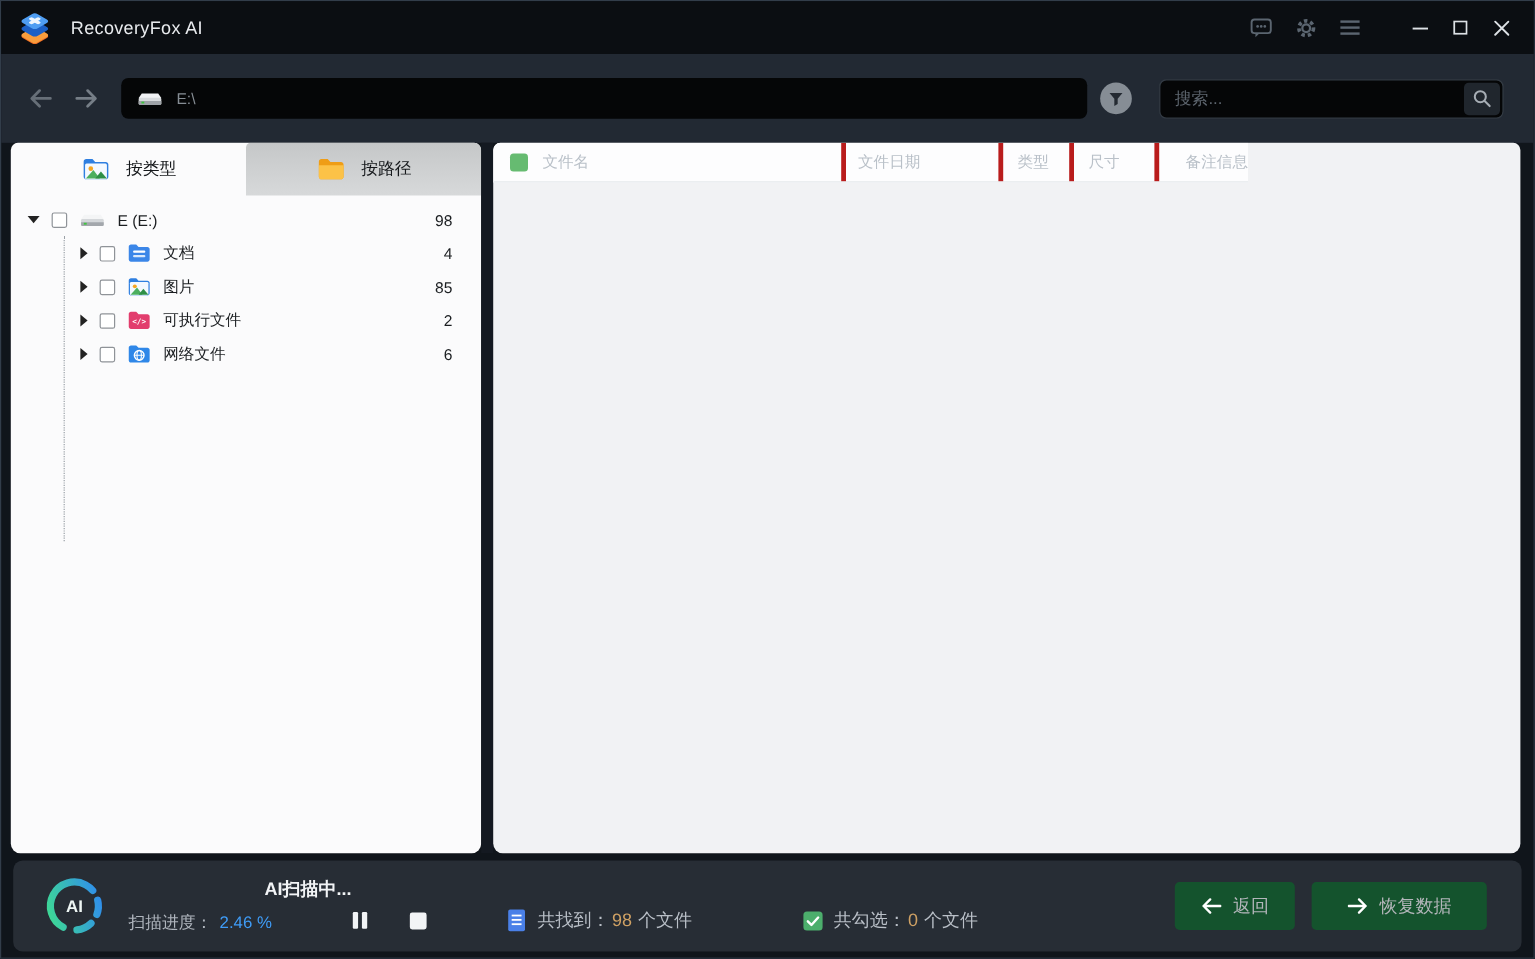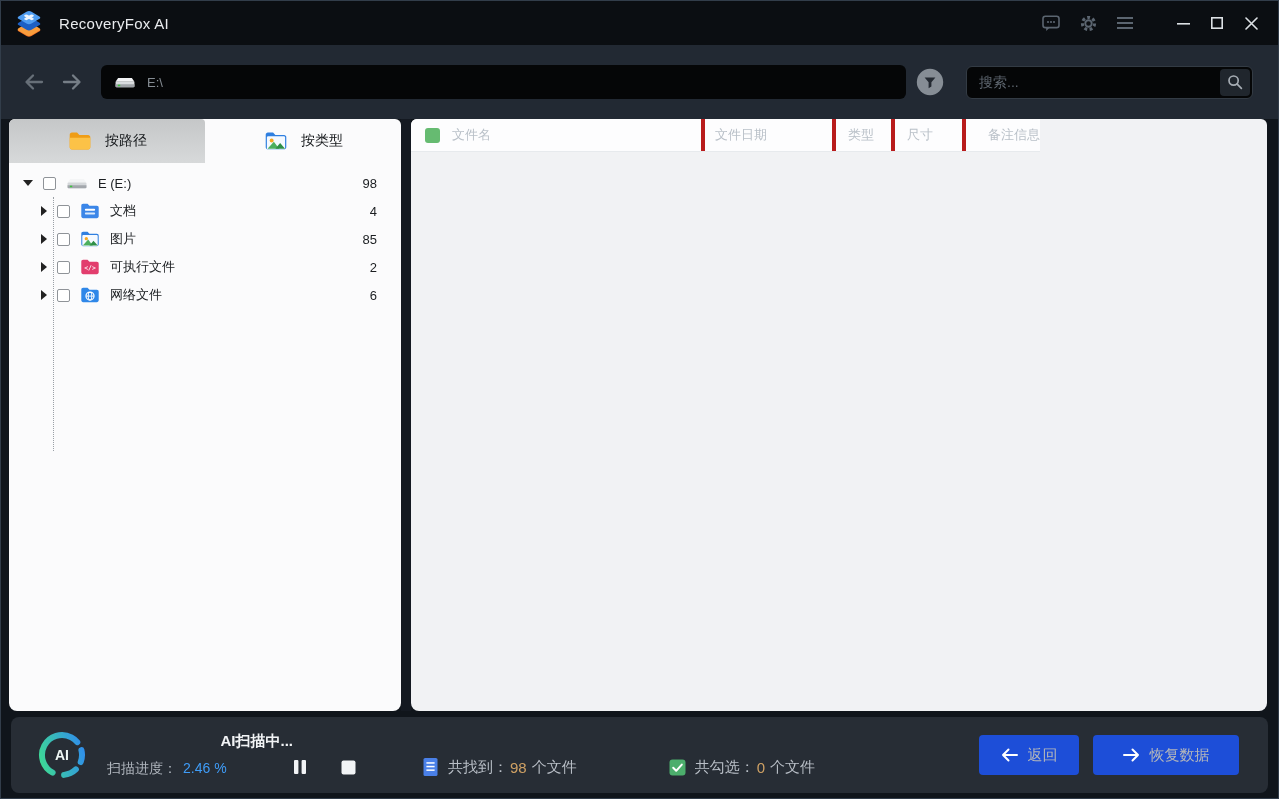--- a/index.html
+++ b/index.html
@@ -80,21 +80,21 @@
   .tree-guide {
     position:absolute; left:44px; top:34px; height:254px; width:0;
     border-left:1px dotted #9aa0a6;
   }
   .tree-row {
     height:28px; display:flex; align-items:center;
     font-size:13px; color:#1b1e21; position:relative;
   }
   .tree-row .count { margin-left:auto; padding-right:24px; font-size:13px; color:#1b1e21; }
   .tree-row.root { padding-left:14px; }
-  .tree-row.child { padding-left:32px; }
+  .tree-row.child { padding-left:58px; }
   .tri-down {
     width:0; height:0; border-left:5px solid transparent; border-right:5px solid transparent;
     border-top:6px solid #222; cursor:pointer;
   }
   .tri-right {
     width:0; height:0; border-top:5px solid transparent; border-bottom:5px solid transparent;
     border-left:6px solid #222; cursor:pointer; background:#fbfbfc;
   }
   .cbox {
     width:13px; height:13px; background:#fff; border:1px solid #8f9398;
@@ -139,21 +139,21 @@
   .mid-row { display:flex; align-items:center; margin-top:24px;gap:20px; }
   .ctl-btn { display:flex; align-items:center; justify-content:center; cursor:pointer; }
   .stop { margin-left:14px; }
   .stat-group { display:flex; align-items:center; font-size:15px; color:#b9bfc7; }
   .stat-found { margin-left:46px; }
   .stat-checked { margin-left:72px; }
   .stat-group .num { color:#cfa164; margin:0 5px 0 2px; }
   .stat-group .lbl { margin-left:9px; }
   .bar-spacer { flex:1; }
   .action-btn {
-    height:40px; border:none; border-radius:4px; background:#1d4ed8;
+    height:40px; border:none; border-radius:4px; background:#14532d;
     color:#b3b6ba; font-size:15px; font-family:inherit;
     display:flex; align-items:center; justify-content:center; gap:10px;
     cursor:pointer;
   }
   .btn-back { width:100px; }
   .btn-recover { width:146px; margin-left:14px; }
 </style>
 </head>
 <body>
 
@@ -258,40 +258,40 @@
         </svg>
       </span>
     </div>
   </div>
 
   <div class="content">
     <div class="l-margin"></div>
 
     <div class="sidebar">
       <div class="tabs">
-        <div class="tab active">
-          <span style="display:flex;">
-            <svg width="26" height="26" viewBox="0 0 24 24">
-              <path d="M2.5 6.2 C2.5 5.1 3.4 4.2 4.5 4.2 H9.3 L11.4 6.4 H19.5 C20.6 6.4 21.5 7.3 21.5 8.4 V17.8 C21.5 18.9 20.6 19.8 19.5 19.8 H4.5 C3.4 19.8 2.5 18.9 2.5 17.8 Z" fill="#ef9d16"></path>
-              <path d="M2.5 9 H21.5 V17.8 C21.5 18.9 20.6 19.8 19.5 19.8 H4.5 C3.4 19.8 2.5 18.9 2.5 17.8 Z" fill="#fcc247"></path>
-            </svg>
-          </span>
-          <span>按路径</span>
-        </div>
         <div class="tab">
           <span style="display:flex;">
             <svg width="26" height="26" viewBox="0 0 24 24">
               <path d="M2.5 6.2 C2.5 5.1 3.4 4.2 4.5 4.2 H9.3 L11.4 6.4 H19.5 C20.6 6.4 21.5 7.3 21.5 8.4 V17.8 C21.5 18.9 20.6 19.8 19.5 19.8 H4.5 C3.4 19.8 2.5 18.9 2.5 17.8 Z" fill="#2f7fe0"></path>
               <rect x="3.6" y="7.6" width="16.8" height="12.2" rx="1.2" fill="#f4f9ff"></rect>
               <circle cx="8" cy="11.6" r="1.8" fill="#f6a723"></circle>
               <path d="M4.2 19.2 L10 12.6 L15 19.2 Z" fill="#4caf5f"></path>
               <path d="M11.4 19.2 L15.8 13.8 L20.4 19.2 Z" fill="#2e8f47"></path>
             </svg>
           </span>
           <span>按类型</span>
+        </div>
+        <div class="tab active">
+          <span style="display:flex;">
+            <svg width="26" height="26" viewBox="0 0 24 24">
+              <path d="M2.5 6.2 C2.5 5.1 3.4 4.2 4.5 4.2 H9.3 L11.4 6.4 H19.5 C20.6 6.4 21.5 7.3 21.5 8.4 V17.8 C21.5 18.9 20.6 19.8 19.5 19.8 H4.5 C3.4 19.8 2.5 18.9 2.5 17.8 Z" fill="#ef9d16"></path>
+              <path d="M2.5 9 H21.5 V17.8 C21.5 18.9 20.6 19.8 19.5 19.8 H4.5 C3.4 19.8 2.5 18.9 2.5 17.8 Z" fill="#fcc247"></path>
+            </svg>
+          </span>
+          <span>按路径</span>
         </div>
       </div>
 
       <div class="tree">
         <div class="tree-guide"></div>
 
         <div class="tree-row root">
           <span class="tri-down"></span>
           <span class="cbox"></span>
           <span class="f-icon">

